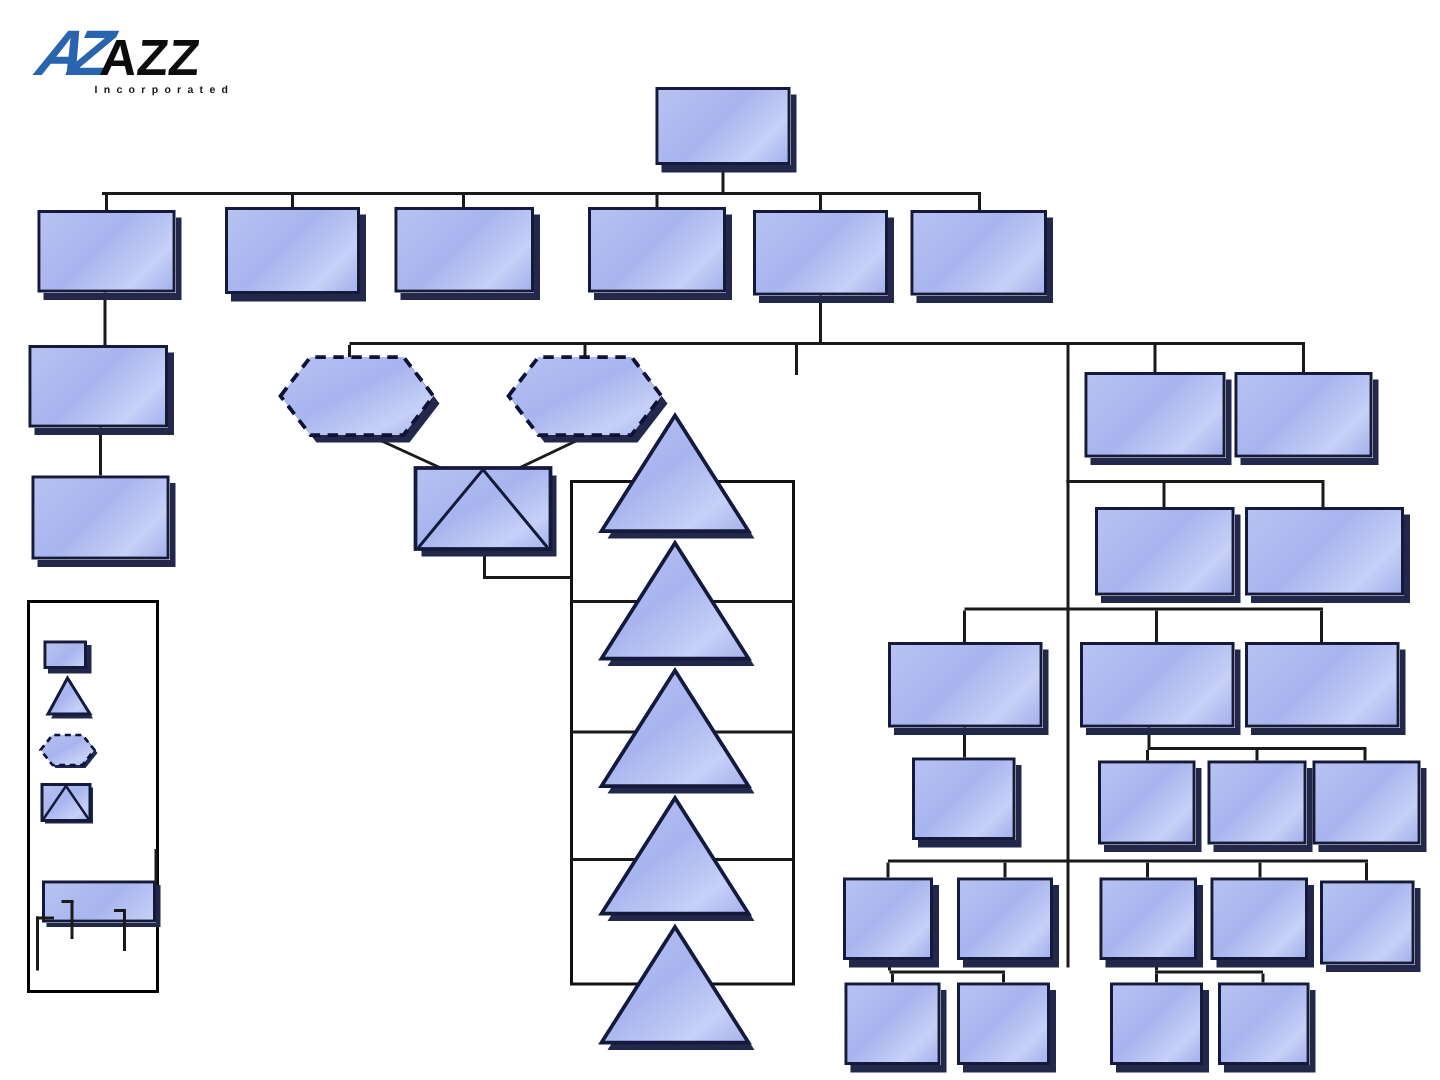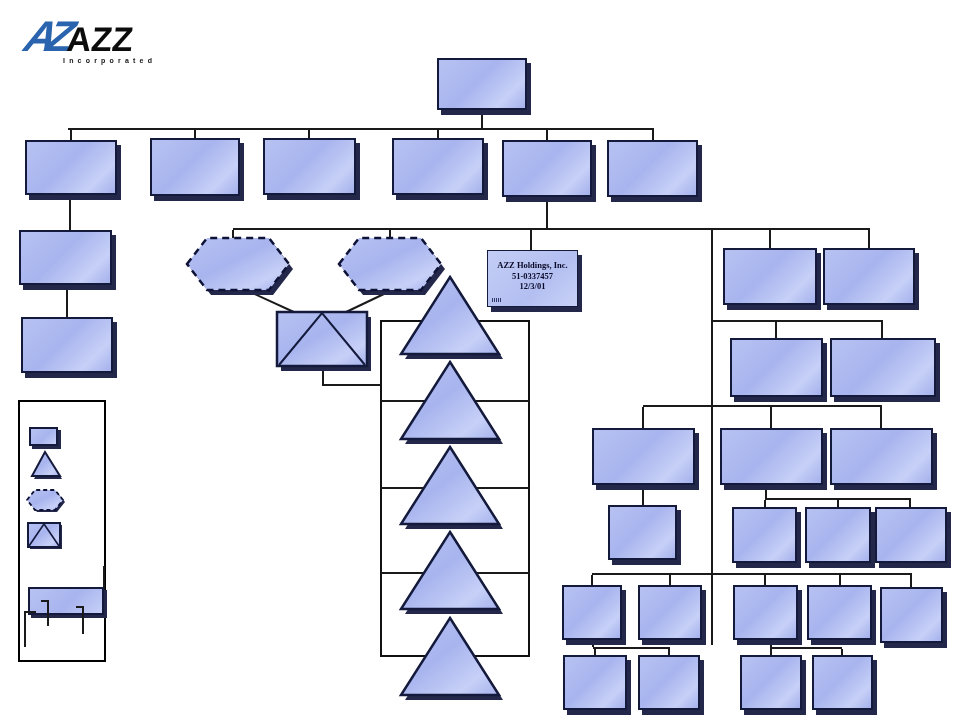--- a/index.html
+++ b/index.html
@@ -157,26 +157,20 @@
   <div class="nbox" style="left:25px;top:140px;width:92px;height:55px"></div>
   <div class="nbox" style="left:150px;top:138px;width:90px;height:58px"></div>
   <div class="nbox" style="left:263px;top:138px;width:93px;height:57px"></div>
   <div class="nbox" style="left:392px;top:138px;width:92px;height:57px"></div>
   <div class="nbox" style="left:502px;top:140px;width:90px;height:57px"></div>
   <div class="nbox" style="left:607px;top:140px;width:91px;height:57px"></div>
 
   <div class="nbox" style="left:19px;top:230px;width:93px;height:55px"></div>
   <div class="nbox" style="left:21px;top:317px;width:92px;height:56px"></div>
 
-  <div class="nbox holdings" style="left:487px;top:250px;width:91px;height:57px">
-    <div>AZZ Holdings, Inc.</div>
-    <div>51-0337457</div>
-    <div>12/3/01</div>
-    <div class="corner-mark"></div>
-  </div>
 
   <div class="nbox" style="left:723px;top:248px;width:94px;height:57px"></div>
   <div class="nbox" style="left:823px;top:248px;width:92px;height:57px"></div>
 
   <div class="nbox" style="left:730px;top:338px;width:93px;height:59px"></div>
   <div class="nbox" style="left:830px;top:338px;width:106px;height:59px"></div>
 
   <div class="nbox" style="left:592px;top:428px;width:103px;height:57px"></div>
   <div class="nbox" style="left:720px;top:428px;width:103px;height:57px"></div>
   <div class="nbox" style="left:830px;top:428px;width:103px;height:57px"></div>

